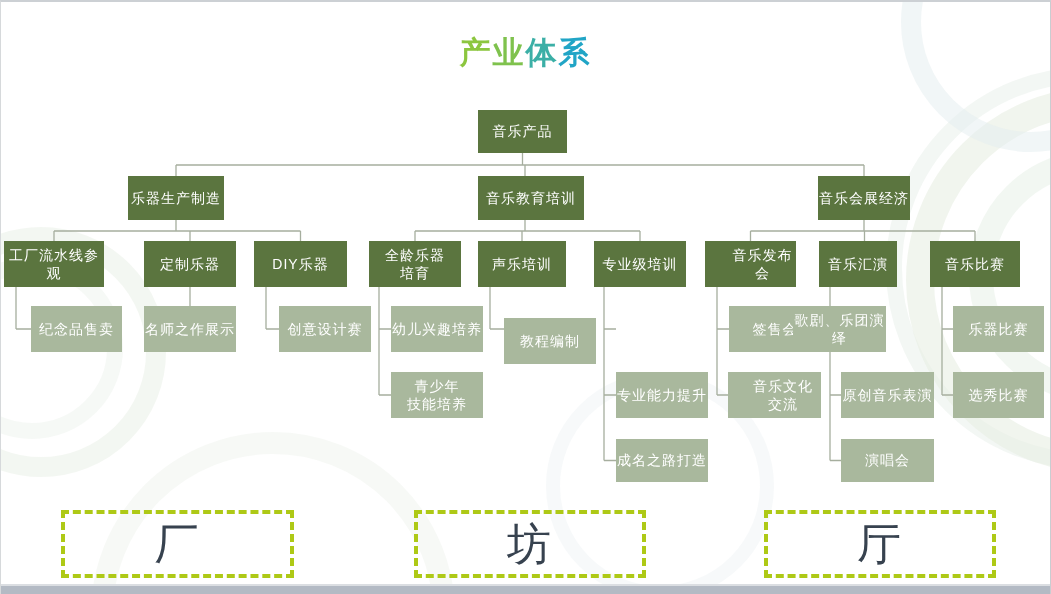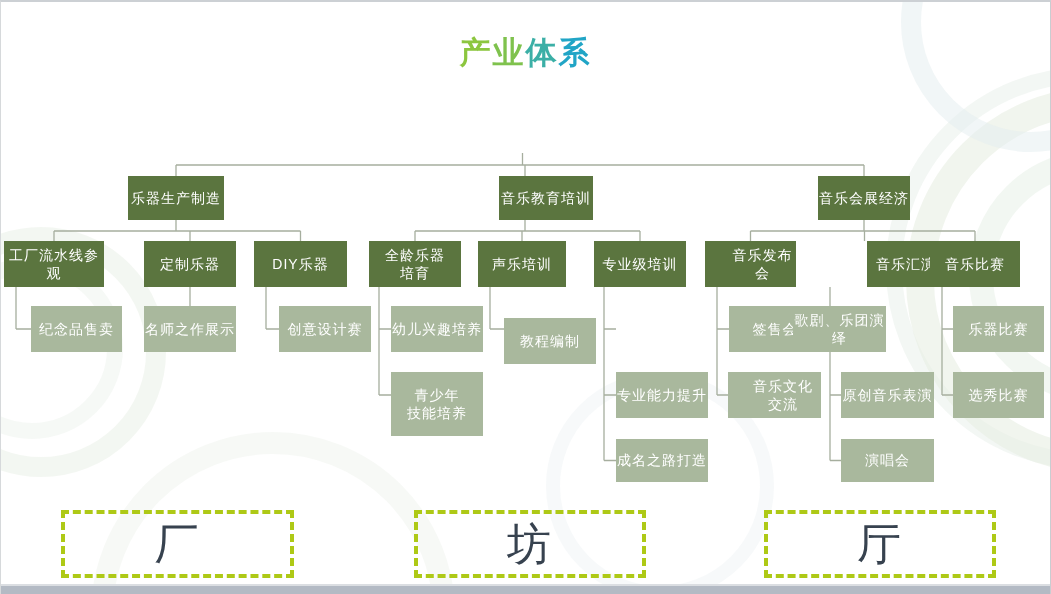--- a/index.html
+++ b/index.html
@@ -43,42 +43,43 @@
   <div class="deco" style="left:-60px; top:255px; width:150px; height:150px; border:16px solid #eef3ee; opacity:.5;"></div>
   <div class="deco" style="left:90px;  top:430px; width:320px; height:320px; border:22px solid #f0f4ef; opacity:.55;"></div>
   <div class="deco" style="left:545px; top:370px; width:200px; height:200px; border:14px solid #edf2f4; opacity:.45;"></div>
 
   <div class="page-title"><span style="color: rgb(140, 198, 63);">产</span><span style="color: rgb(127, 194, 77);">业</span><span style="color: rgb(59, 175, 166);">体</span><span style="color: rgb(33, 165, 198);">系</span></div>
 
   <div class="org-chart">
     <svg class="connectors" width="1051" height="594" viewBox="0 0 1051 594">
         <path d="M 521.5 151 V 163 M 175 163 H 863 M 175 163 V 174 M 524 163 V 174 M 863 163 V 174 M 175 218 V 229 M 53 229 H 299.5 M 53 229 V 239 M 189 229 V 239 M 299.5 229 V 239 M 524 218 V 229 M 414 229 H 639 M 414 229 V 239 M 521 229 V 239 M 639 229 V 239 M 863 218 V 229 M 749.5 229 H 974 M 749.5 229 V 239 M 863.5 229 V 239 M 974 229 V 239 M 15 285 V 327 M 15 327 H 30 M 189 285 V 304 M 265 285 V 327 M 265 327 H 278 M 378 285 V 393 M 378 327 H 390 M 378 393 H 390 M 489 285 V 327 M 489 327 H 503 M 603 285 V 458.5 M 603 327 H 615 M 603 393 H 615 M 603 458.5 H 615 M 716 285 V 393 M 716 327 H 728 M 716 393 H 727 M 829 285 V 458.5 M 829 327 H 840 M 829 393 H 840 M 829 458.5 H 840 M 941 285 V 393 M 941 327 H 952 M 941 393 H 952" fill="none" stroke="#a6ae9e" stroke-width="1.3"></path>
       </svg>
+  <div class="node dark" style="left: 477px; top: 108px; width: 89px; height: 43px;">音乐产品</div>
       <div class="node dark" style="left: 127px; top: 174px; width: 96px; height: 44px;">乐器生产制造</div>
-      <div class="node dark" style="left: 498px; top: 174px; width: 94px; height: 44px;">音乐教育培训</div>
+      <div class="node dark" style="left: 477px; top: 174px; width: 106px; height: 44px;">音乐教育培训</div>
       <div class="node dark" style="left: 817px; top: 174px; width: 92px; height: 44px;">音乐会展经济</div>
       <div class="node dark" style="left: 3px; top: 239px; width: 100px; height: 46px;">工厂流水线参观</div>
       <div class="node dark" style="left: 143px; top: 239px; width: 92px; height: 46px;">定制乐器</div>
       <div class="node dark" style="left: 253px; top: 239px; width: 93px; height: 46px;">DIY乐器</div>
       <div class="node dark" style="left: 368px; top: 239px; width: 92px; height: 46px;">全龄乐器
 培育</div>
       <div class="node dark" style="left: 477px; top: 239px; width: 88px; height: 46px;">声乐培训</div>
       <div class="node dark" style="left: 593px; top: 239px; width: 92px; height: 46px;">专业级培训</div>
       <div class="node dark" style="left: 704px; top: 239px; width: 91px; height: 46px; padding-left: 25px;">音乐发布会</div>
-      <div class="node dark" style="left: 818px; top: 239px; width: 78px; height: 46px; margin-left: 48px;">音乐汇演</div>
+      <div class="node dark" style="left: 818px; top: 239px; width: 78px; height: 46px;">音乐汇演</div>
       <div class="node dark" style="left: 929px; top: 239px; width: 90px; height: 46px;">音乐比赛</div>
       <div class="node light" style="left: 30px; top: 304px; width: 91px; height: 46px;">纪念品售卖</div>
       <div class="node light" style="left: 143px; top: 304px; width: 92px; height: 46px;">名师之作展示</div>
       <div class="node light" style="left: 278px; top: 304px; width: 92px; height: 46px;">创意设计赛</div>
       <div class="node light" style="left: 390px; top: 304px; width: 92px; height: 46px;">幼儿兴趣培养</div>
       <div class="node light" style="left: 503px; top: 316px; width: 92px; height: 46px;">教程编制</div>
       <div class="node light" style="left: 728px; top: 304px; width: 92px; height: 46px;">签售会</div>
       <div class="node light" style="left: 792px; top: 304px; width: 93px; height: 46px;">歌剧、乐团演绎</div>
       <div class="node light" style="left: 952px; top: 304px; width: 91px; height: 46px;">乐器比赛</div>
-      <div class="node light" style="left: 390px; top: 370px; width: 92px; height: 64px;">青少年
+      <div class="node light" style="left: 390px; top: 370px; width: 92px; height: 46px;">青少年
 技能培养</div>
       <div class="node light" style="left: 615px; top: 370px; width: 92px; height: 46px;">专业能力提升</div>
       <div class="node light" style="left: 727px; top: 370px; width: 93px; height: 46px; padding-left: 18px;">音乐文化交流</div>
       <div class="node light" style="left: 840px; top: 370px; width: 93px; height: 46px;">原创音乐表演</div>
       <div class="node light" style="left: 952px; top: 370px; width: 91px; height: 46px;">选秀比赛</div>
       <div class="node light" style="left: 615px; top: 437px; width: 92px; height: 43px;">成名之路打造</div>
       <div class="node light" style="left: 840px; top: 437px; width: 93px; height: 43px;">演唱会</div>
     </div>
 
   <div class="zones">

